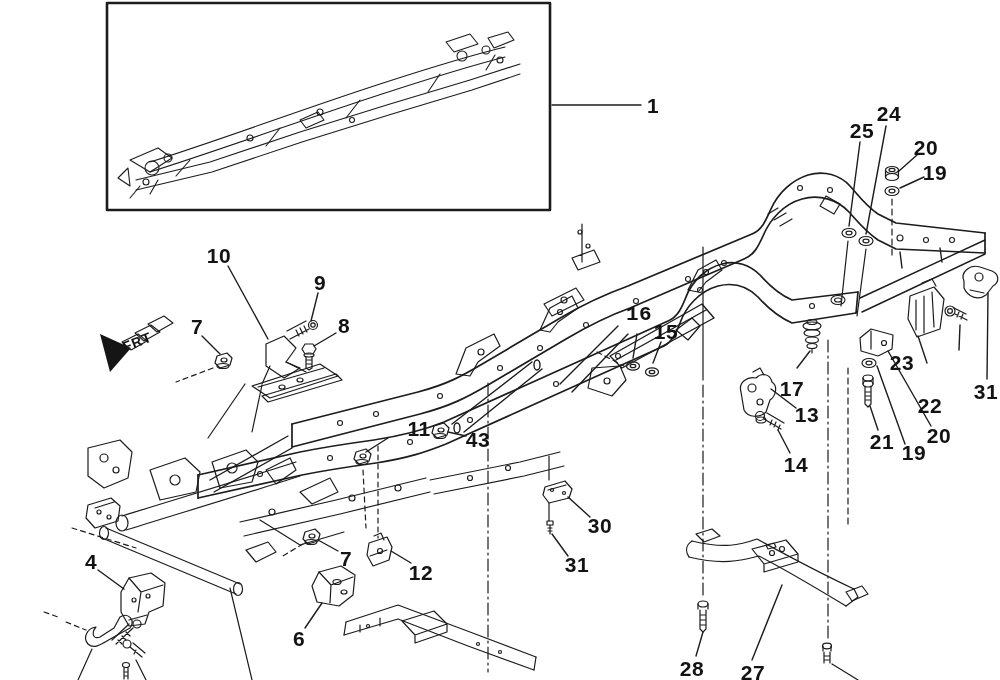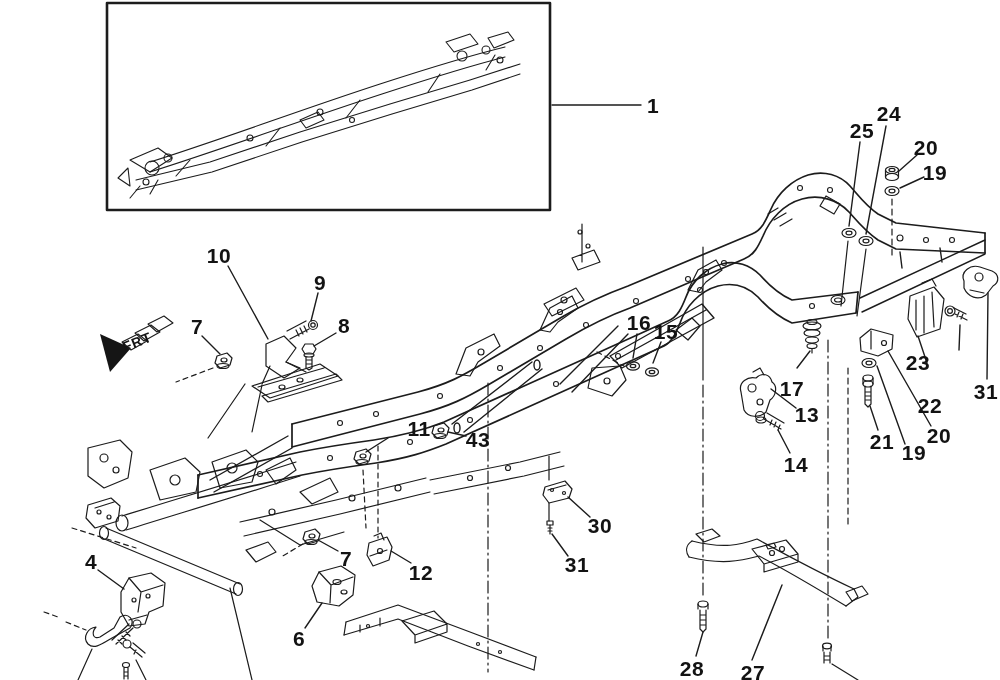--- a/index.html
+++ b/index.html
@@ -403,27 +403,27 @@
 </svg>
 <div class="callout" style="left: 653px; top: 105px;">1</div>
     <div class="callout" style="left: 862px; top: 130px;">25</div>
     <div class="callout" style="left: 889px; top: 113px;">24</div>
     <div class="callout" style="left: 926px; top: 147px;">20</div>
     <div class="callout" style="left: 935px; top: 172px;">19</div>
     <div class="callout" style="left: 219px; top: 255px;">10</div>
     <div class="callout" style="left: 320px; top: 282px;">9</div>
     <div class="callout" style="left: 197px; top: 326px;">7</div>
     <div class="callout" style="left: 344px; top: 325px;">8</div>
-    <div class="callout" style="left: 639px; top: 322px;">16</div>
+    <div class="callout" style="left: 639px; top: 314px; font-family: Liberation Mono, monospace;">16</div>
     <div class="callout" style="left: 666px; top: 331px;">15</div>
     <div class="callout" style="left: 792px; top: 378px; margin-top: 10px;">17</div>
     <div class="callout" style="left: 807px; top: 414px;">13</div>
     <div class="callout" style="left: 796px; top: 464px;">14</div>
     <div class="callout" style="left: 930px; top: 374px; margin-top: 31px;">22</div>
-    <div class="callout" style="left: 902px; top: 362px; margin-left: 16px;">23</div>
+    <div class="callout" style="left: 902px; top: 362px;">23</div>
     <div class="callout" style="left: 986px; top: 391px;">31</div>
     <div class="callout" style="left: 939px; top: 435px;">20</div>
     <div class="callout" style="left: 914px; top: 452px;">19</div>
     <div class="callout" style="left: 882px; top: 441px;">21</div>
     <div class="callout" style="left: 395px; top: 428px; margin-left: 24px;">11</div>
     <div class="callout" style="left: 478px; top: 439px;">43</div>
     <div class="callout" style="left: 346px; top: 558px;">7</div>
     <div class="callout" style="left: 421px; top: 572px;">12</div>
     <div class="callout" style="left: 299px; top: 638px;">6</div>
     <div class="callout" style="left: 91px; top: 561px;">4</div>

